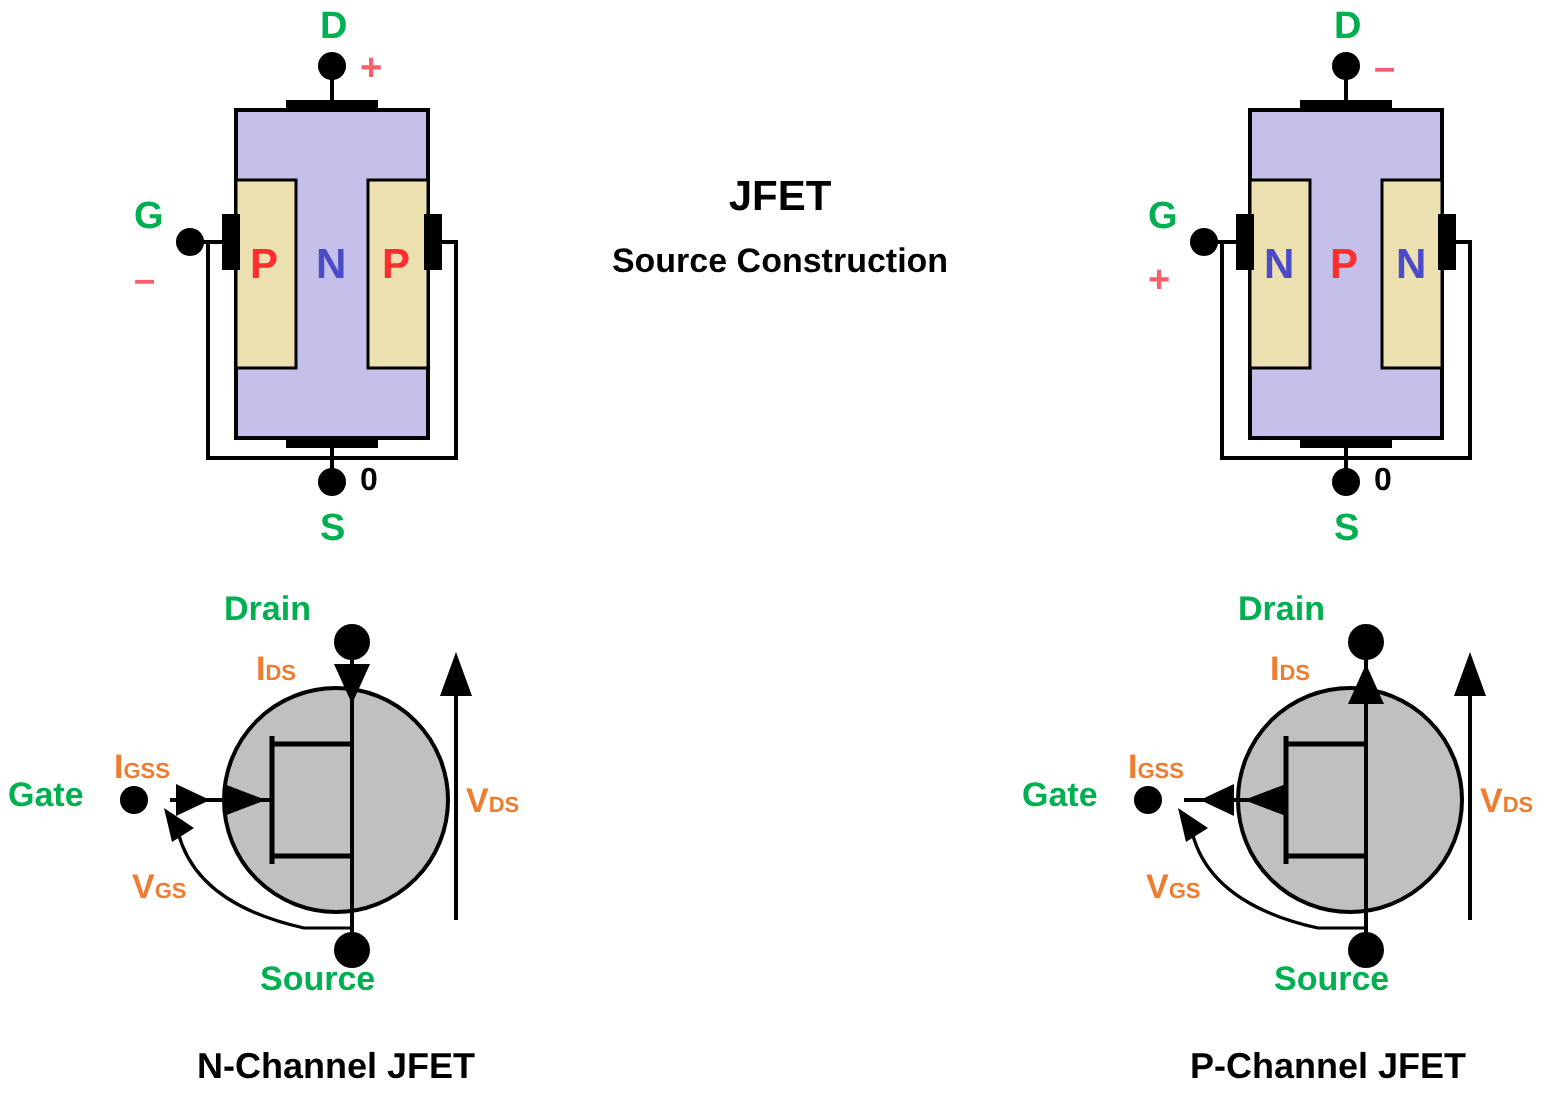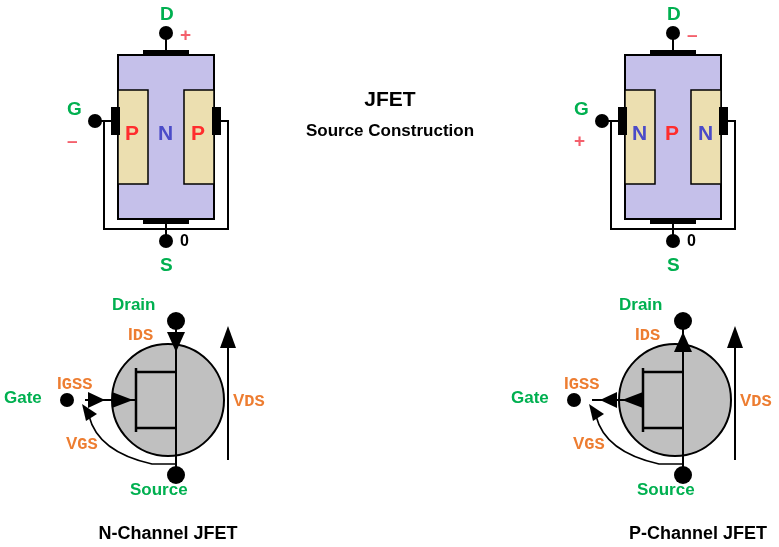--- a/index.html
+++ b/index.html
@@ -18,21 +18,21 @@
   .redp{color:#ff2d2d;font-weight:bold;}
   .t-title{font-size:21px;font-weight:bold;color:#000;text-align:right;}
   .t-sub{font-size:17px;font-weight:bold;color:#000;}
   .t-term{font-size:19px;}
   .t-pol{font-size:19px;}
   .t-zero{font-size:16px;}
   .t-big{font-size:17px;}
   .t-cap{font-size:18px;}
   .t-vi{font-size:17px;}
   .t-pn{font-size:21px;}
-  .sub{font-size:17px;font-weight:bold;vertical-align:baseline;font-family:Liberation Mono, monospace;}
+  .sub{font-size:11px;font-weight:bold;vertical-align:baseline;}
 </style>
 </head>
 <body>
 
 <div class="stage">
 
   <svg width="779" height="547" viewBox="0 0 779 547">
     <defs>
       <marker id="arrHeadDown" markerWidth="12" markerHeight="12" refX="6" refY="10" orient="0">
         <path d="M1,0 L11,0 L6,11 Z" fill="#000"></path>
@@ -192,15 +192,15 @@
   </div>
   <div class="lbl t-vi orange" style="left:564px;top:375px;">
     <span>I</span><span class="sub">GSS</span>
   </div>
   <div class="lbl t-vi orange" style="left:573px;top:435px;">
     <span>V</span><span class="sub">GS</span>
   </div>
   <div class="lbl t-vi orange" style="left:740px;top:392px;">
     <span>V</span><span class="sub">DS</span>
   </div>
-  <div class="lbl t-cap black" style="left:698px;top:524px;transform:translateX(-50%);">P-Channel JFET</div>
+  <div class="lbl t-cap black" style="left:664px;top:524px;transform:translateX(-50%);">P-Channel JFET</div>
 
 </div>
 
 </body></html>

